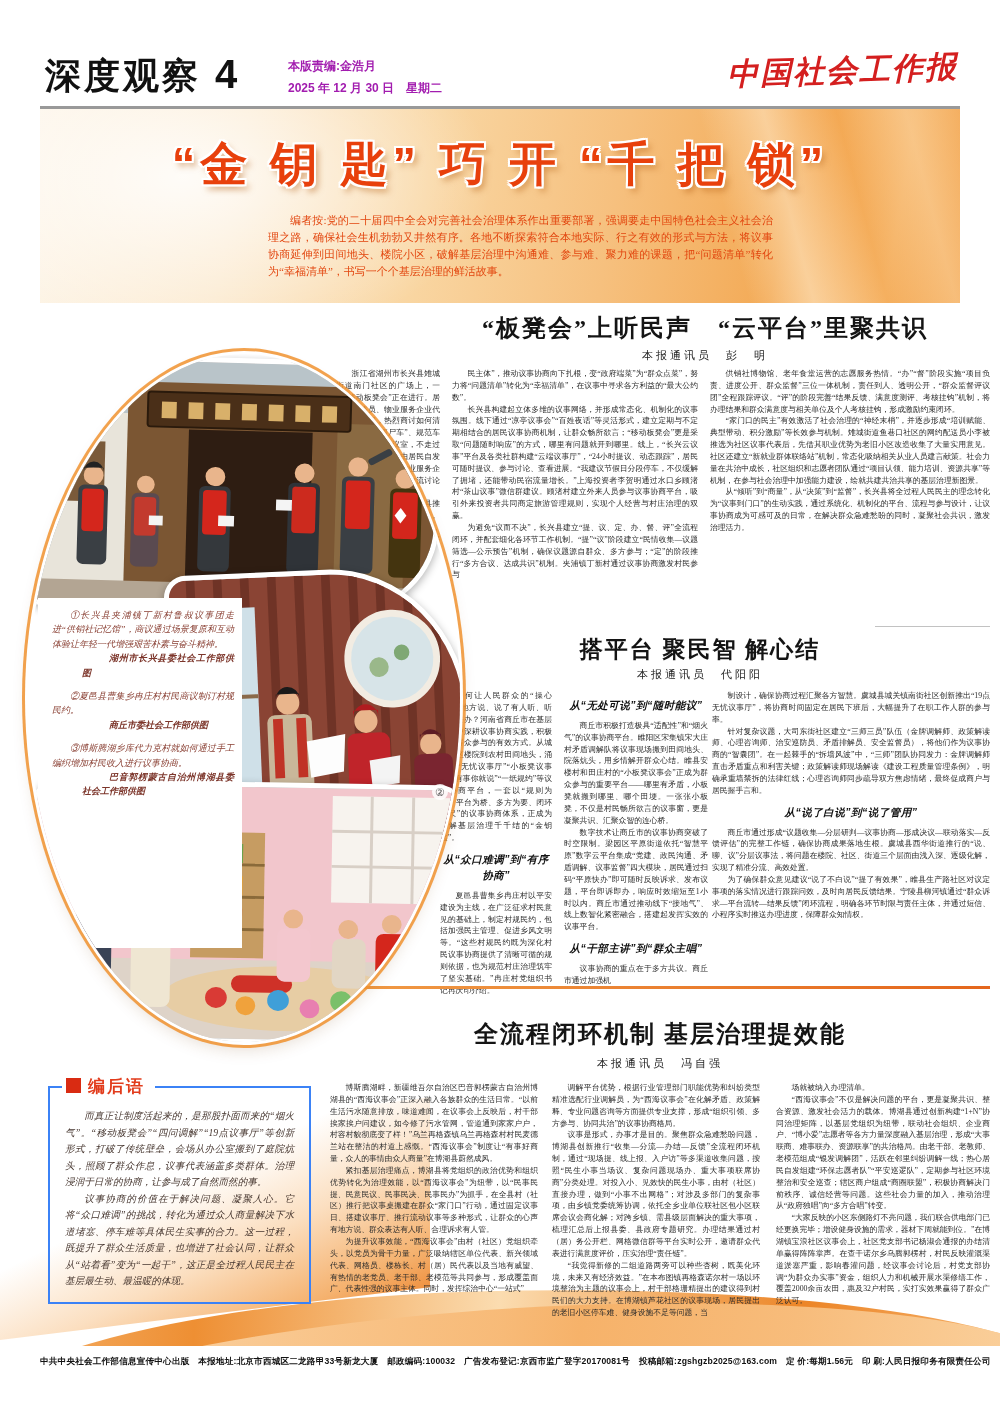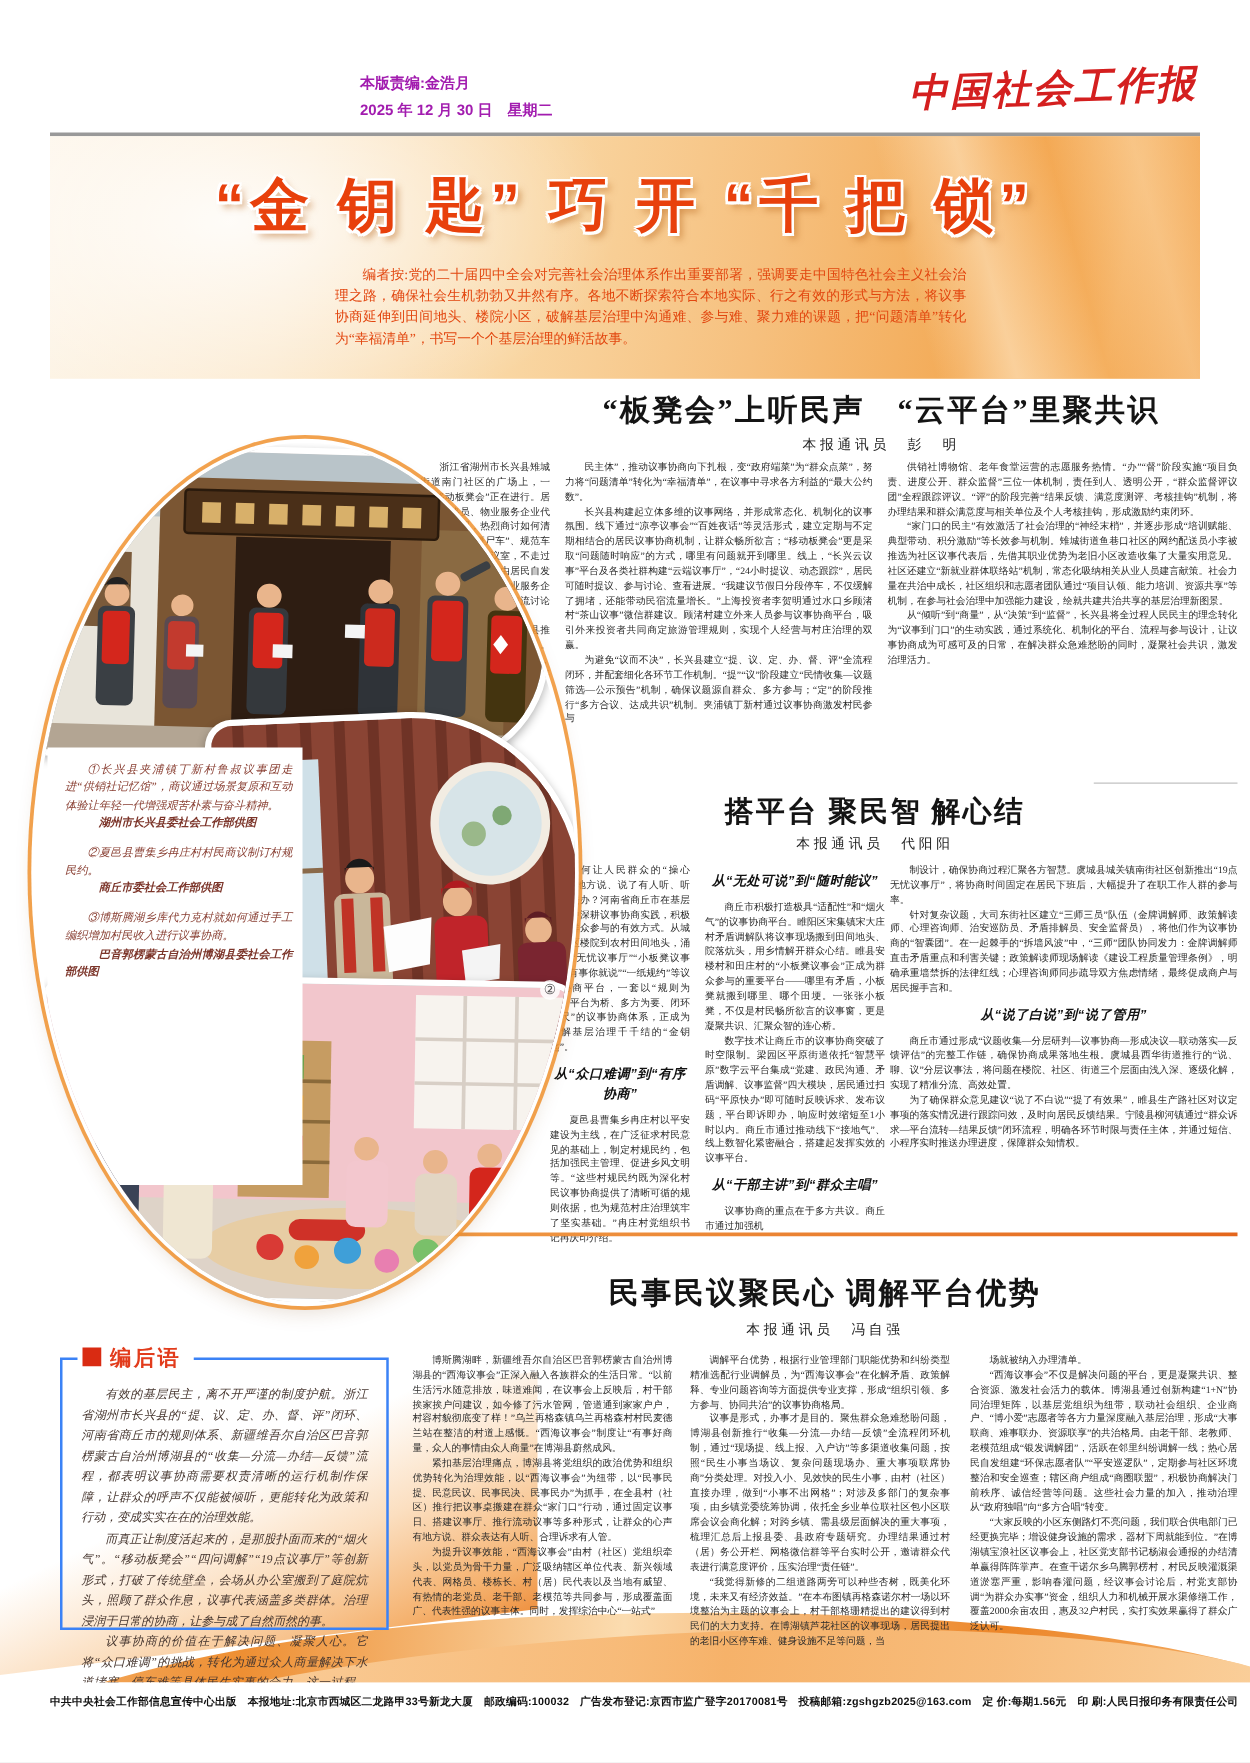--- a/index.html
+++ b/index.html
@@ -50,21 +50,21 @@
     box-shadow:0 0 0 3px #fff, 0 0 0 6px rgba(240,146,47,.85), 0 8px 16px rgba(120,70,20,.18); }
   .photo { position:absolute; border:5px solid #fff; box-shadow:0 3px 8px rgba(0,0,0,.3); overflow:hidden; background:#ccc; }
   .photo svg { display:block; width:100%; height:100%; }
   .photo1 { left:6px; top:4px; width:406px; height:252px; transform:rotate(1.6deg); border-radius:4px 4px 90px 6px; }
   .photo2 { left:142px; top:216px; width:300px; height:326px; transform:rotate(-2.5deg); border-radius:22px 46% 40% 22px; }
   .photo3 { left:2px; top:428px; width:434px; height:262px; transform:rotate(1deg); border-radius:26px 26px 40% 40%; }
   .caption-panel { position:absolute; left:10px; top:244px; width:204px; height:350px; background:#fff; z-index:4;
     padding:10px 8px 0 14px; }
   .caption { font-style:italic; color:#8a4034; font-size:9px; line-height:1.6; text-align:justify; margin-bottom:9px; }
   .caption .cap-text { text-indent:2em; display:block; }
-  .caption .credit { display:block; font-weight:bold; color:#7c352a; text-indent:3em; }
+  .caption .credit { display:block; font-weight:bold; color:#7c352a; text-indent:3em;margin-left:30px; }
   .badge { position:absolute; z-index:5; width:16px; height:16px; border-radius:50%;
     background:rgba(255,255,255,.85); color:#555; font-size:11px; line-height:16px; text-align:center;
     font-family:"Liberation Sans",sans-serif; }
   .b1 { left:420px; top:224px; }
   .b2 { left:404px; top:430px; }
   .b3 { left:22px; top:648px; background:none; color:#fff; font-weight:bold; }
   
   .postscript { position:absolute; left:48px; top:1086px; width:263px; height:218px;
     border:2px solid #3b82f6; z-index:2; padding:20px 15px 10px; background:transparent; }
   .ps-title { position:absolute; left:12px; top:-13px; background:#fff; padding:0 10px 0 4px;
@@ -93,20 +93,23 @@
 
 <div id="page">
 
   <div class="wave-left"></div>
   <div class="wave-band">
     <div class="w1"></div>
     <div class="w2"></div>
   </div>
 
   <div class="masthead">
+    <div class="section-title">
+      <span>深度观察</span><span class="page-no">4</span>
+    </div>
     <div class="mast-info">
       <div>本版责编:金浩月</div>
       <div>2025 年 12 月 30 日　星期二</div>
     </div>
     <div class="paper-logo">中国社会工作报</div>
   </div>
   <div class="mast-rule"></div>
 
   <div class="banner">
     <div class="headline">“金 钥 匙” 巧 开 “千 把 锁”</div>
@@ -148,21 +151,21 @@
   <div class="col" style="left:712px; top:690px; width:278px; height:306px;">
       <p class="para">制设计，确保协商过程汇聚各方智慧。虞城县城关镇南街社区创新推出“19点无忧议事厅”，将协商时间固定在居民下班后，大幅提升了在职工作人群的参与率。</p>
       <p class="para">针对复杂议题，大司东街社区建立“三师三员”队伍（金牌调解师、政策解读师、心理咨询师、治安巡防员、矛盾排解员、安全监督员），将他们作为议事协商的“智囊团”。在一起棘手的“拆墙风波”中，“三师”团队协同发力：金牌调解师直击矛盾重点和利害关键；政策解读师现场解读《建设工程质量管理条例》，明确承重墙禁拆的法律红线；心理咨询师同步疏导双方焦虑情绪，最终促成商户与居民握手言和。</p>
       <div class="subhead">从“说了白说”到“说了管用”</div>
       <p class="para">商丘市通过形成“议题收集—分层研判—议事协商—形成决议—联动落实—反馈评估”的完整工作链，确保协商成果落地生根。虞城县西华街道推行的“说、聊、议”分层议事法，将问题在楼院、社区、街道三个层面由浅入深、逐级化解，实现了精准分流、高效处置。</p>
       <p class="para">为了确保群众意见建议“说了不白说”“提了有效果”，睢县生产路社区对议定事项的落实情况进行跟踪问效，及时向居民反馈结果。宁陵县柳河镇通过“群众诉求—平台流转—结果反馈”闭环流程，明确各环节时限与责任主体，并通过短信、小程序实时推送办理进度，保障群众知情权。</p>
     </div>
 
   <div class="orange-rule"></div>
 
-  <div class="art-title" style="left:330px; top:1018px; width:660px;">民事民议聚民心  调解平台优势</div>
+  <div class="art-title" style="left:330px; top:1018px; width:660px;">全流程闭环机制  基层治理提效能</div>
   <div class="byline" style="left:330px; top:1056px; width:660px;">本报通讯员　冯自强</div>
   <div class="col" style="left:330px; top:1082px; width:208px; height:258px;">
       <p class="para">博斯腾湖畔，新疆维吾尔自治区巴音郭楞蒙古自治州博湖县的“西海议事会”正深入融入各族群众的生活日常。“以前生活污水随意排放，味道难闻，在议事会上反映后，村干部挨家挨户问建议，如今修了污水管网，管道通到家家户户，村容村貌彻底变了样！”乌兰再格森镇乌兰再格森村村民麦德兰站在整洁的村道上感慨。“西海议事会”制度让“有事好商量，众人的事情由众人商量”在博湖县蔚然成风。</p>
       <p class="para">紧扣基层治理痛点，博湖县将党组织的政治优势和组织优势转化为治理效能，以“西海议事会”为纽带，以“民事民提、民意民议、民事民决、民事民办”为抓手，在全县村（社区）推行把议事桌搬建在群众“家门口”行动，通过固定议事日、搭建议事厅、推行流动议事等多种形式，让群众的心声有地方说、群众表达有人听、合理诉求有人管。</p>
       <p class="para">为提升议事效能，“西海议事会”由村（社区）党组织牵头，以党员为骨干力量，广泛吸纳辖区单位代表、新兴领域代表、网格员、楼栋长、村（居）民代表以及当地有威望、有热情的老党员、老干部、老模范等共同参与，形成覆盖面广、代表性强的议事主体。同时，发挥综治中心“一站式”</p>
     </div>
   <div class="col" style="left:552px; top:1082px; width:208px; height:258px;">
       <p class="para">调解平台优势，根据行业管理部门职能优势和纠纷类型精准选配行业调解员，为“西海议事会”在化解矛盾、政策解释、专业问题咨询等方面提供专业支撑，形成“组织引领、多方参与、协同共治”的议事协商格局。</p>
       <p class="para">议事是形式，办事才是目的。聚焦群众急难愁盼问题，博湖县创新推行“收集—分流—办结—反馈”全流程闭环机制，通过“现场提、线上报、入户访”等多渠道收集问题，按照“民生小事当场议、复杂问题现场办、重大事项联席协商”分类处理。对投入小、见效快的民生小事，由村（社区）直接办理，做到“小事不出网格”；对涉及多部门的复杂事项，由乡镇党委统筹协调，依托全乡业单位联社区包小区联席会议会商化解；对跨乡镇、需县级层面解决的重大事项，梳理汇总后上报县委、县政府专题研究。办理结果通过村（居）务公开栏、网格微信群等平台实时公开，邀请群众代表进行满意度评价，压实治理“责任链”。</p>
       <p class="para">“我觉得新修的二组道路两旁可以种些杏树，既美化环境，未来又有经济效益。”在本布图镇再格森诺尔村一场以环境整治为主题的议事会上，村干部格珊精提出的建议得到村民们的大力支持。在博湖镇芦花社区的议事现场，居民提出的老旧小区停车难、健身设施不足等问题，当</p>
@@ -345,21 +348,20 @@
         </div>
       </div>
     <div class="badge b1">①</div>
     <div class="badge b2">②</div>
     <div class="badge b3">3</div>
   </div>
 
   <div class="postscript">
     <div class="ps-title">编后语</div>
     <div class="ps-body">
-        <p>有效的基层民主，离不开严谨的制度护航。浙江省湖州市长兴县的“提、议、定、办、督、评”闭环、河南省商丘市的规则体系、新疆维吾尔自治区巴音郭楞蒙古自治州博湖县的“收集—分流—办结—反馈”流程，都表明议事协商需要权责清晰的运行机制作保障，让群众的呼声不仅能被倾听，更能转化为政策和行动，变成实实在在的治理效能。</p>
         <p>而真正让制度活起来的，是那股扑面而来的“烟火气”。“移动板凳会”“四问调解”“19点议事厅”等创新形式，打破了传统壁垒，会场从办公室搬到了庭院炕头，照顾了群众作息，议事代表涵盖多类群体。治理浸润于日常的协商，让参与成了自然而然的事。</p>
         <p>议事协商的价值在于解决问题、凝聚人心。它将“众口难调”的挑战，转化为通过众人商量解决下水道堵塞、停车难等具体民生实事的合力。这一过程，既提升了群众生活质量，也增进了社会认同，让群众从“站着看”变为“一起干”，这正是全过程人民民主在基层最生动、最温暖的体现。</p>
       </div>
   </div>
 
   <div class="footer-strip">
     <div class="footer-line">中共中央社会工作部信息宣传中心出版　本报地址:北京市西城区二龙路甲33号新龙大厦　邮政编码:100032　广告发布登记:京西市监广登字20170081号　投稿邮箱:zgshgzb2025@163.com　定 价:每期1.56元　印 刷:人民日报印务有限责任公司</div>
   </div>
 
 </div>

